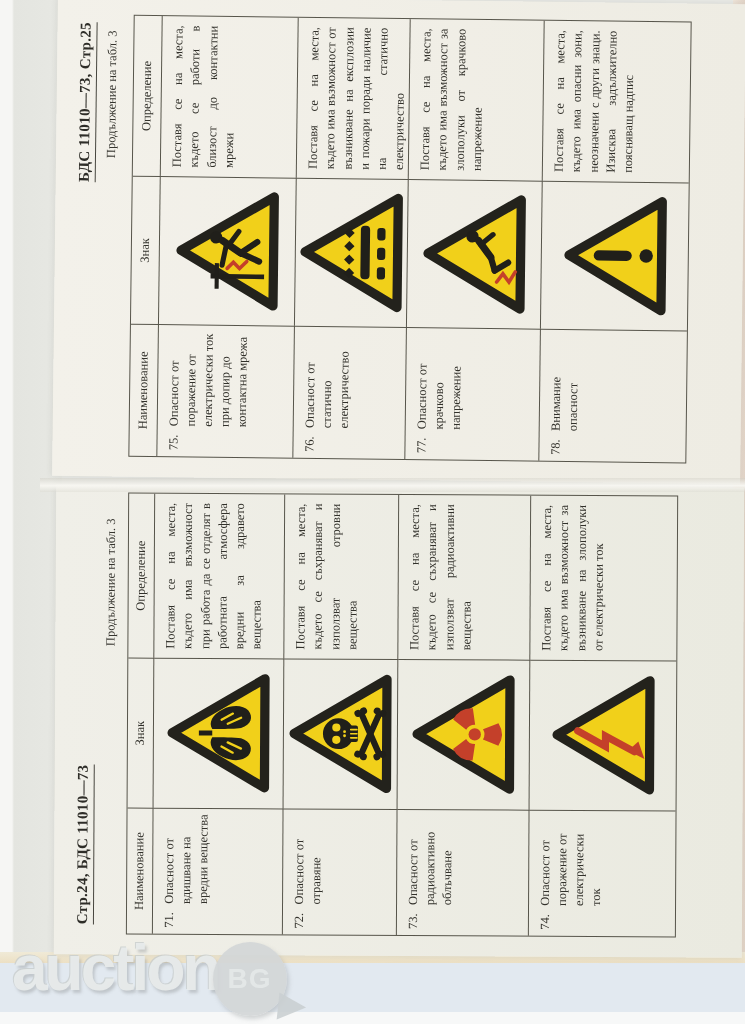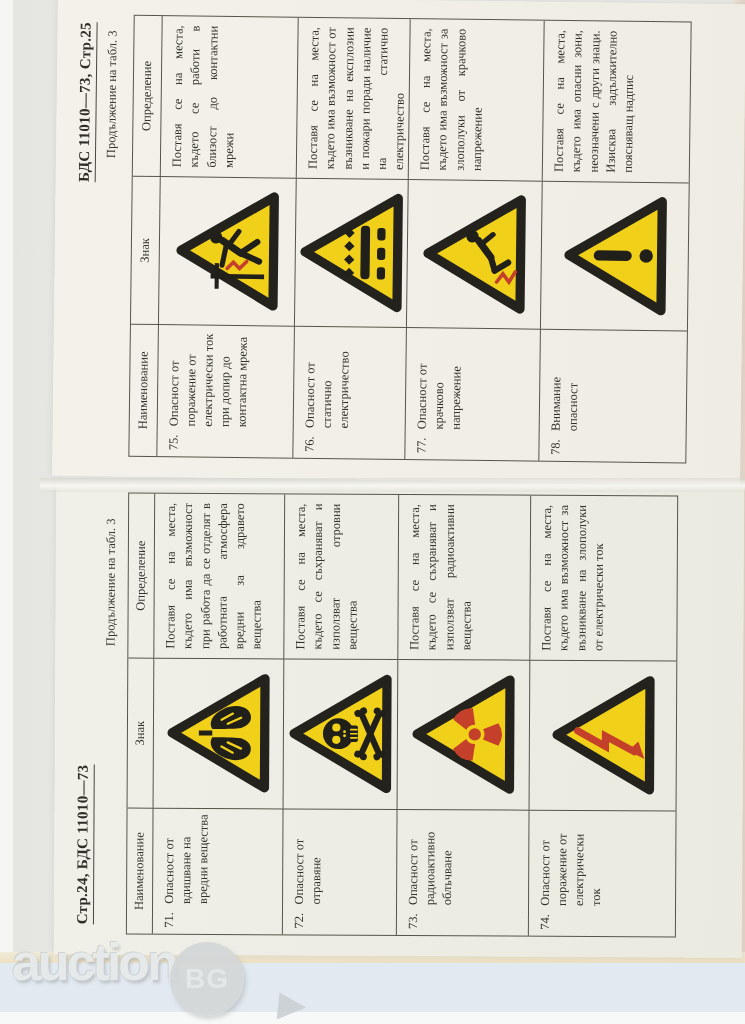--- a/index.html
+++ b/index.html
@@ -47,21 +47,21 @@
   .blk{fill:#201f1a;}
   .bst{stroke:#201f1a;fill:none;stroke-linecap:round;}
   .red{fill:#c4402a;}
   .rst{stroke:#c4402a;fill:none;stroke-linecap:round;}
   .yl{fill:#f1d01a;}
   .yst{stroke:#f1d01a;fill:none;stroke-linecap:round;}
 
   
   .wm{position:absolute;left:12px;top:936px;z-index:6;display:flex;align-items:flex-start;
       font-family:"Liberation Sans",sans-serif;font-weight:bold;pointer-events:none;}
-  .wm-text{font-size:52px;line-height:1;letter-spacing:-3px;color:rgba(232,235,235,.92);
+  .wm-text{font-size:64px;line-height:1;letter-spacing:-3px;color:rgba(232,235,235,.92);
            text-shadow:-1px -1px 0 rgba(200,205,205,.8),2px 3px 3px rgba(150,156,158,.45);}
   .wm-badge{width:74px;height:74px;border-radius:50%;background:rgba(210,214,215,.92);
             margin-left:-6px;margin-top:6px;display:flex;align-items:center;justify-content:center;
             font-size:28px;letter-spacing:1px;color:rgba(228,232,232,.95);
             box-shadow:2px 3px 4px rgba(150,156,158,.4);}
   .wm-arrow{position:absolute;left:266px;top:58px;width:0;height:0;
             border-left:28px solid rgba(202,207,210,.9);
             border-top:12px solid transparent;border-bottom:15px solid transparent;
             transform:rotate(6deg);}
 </style>

